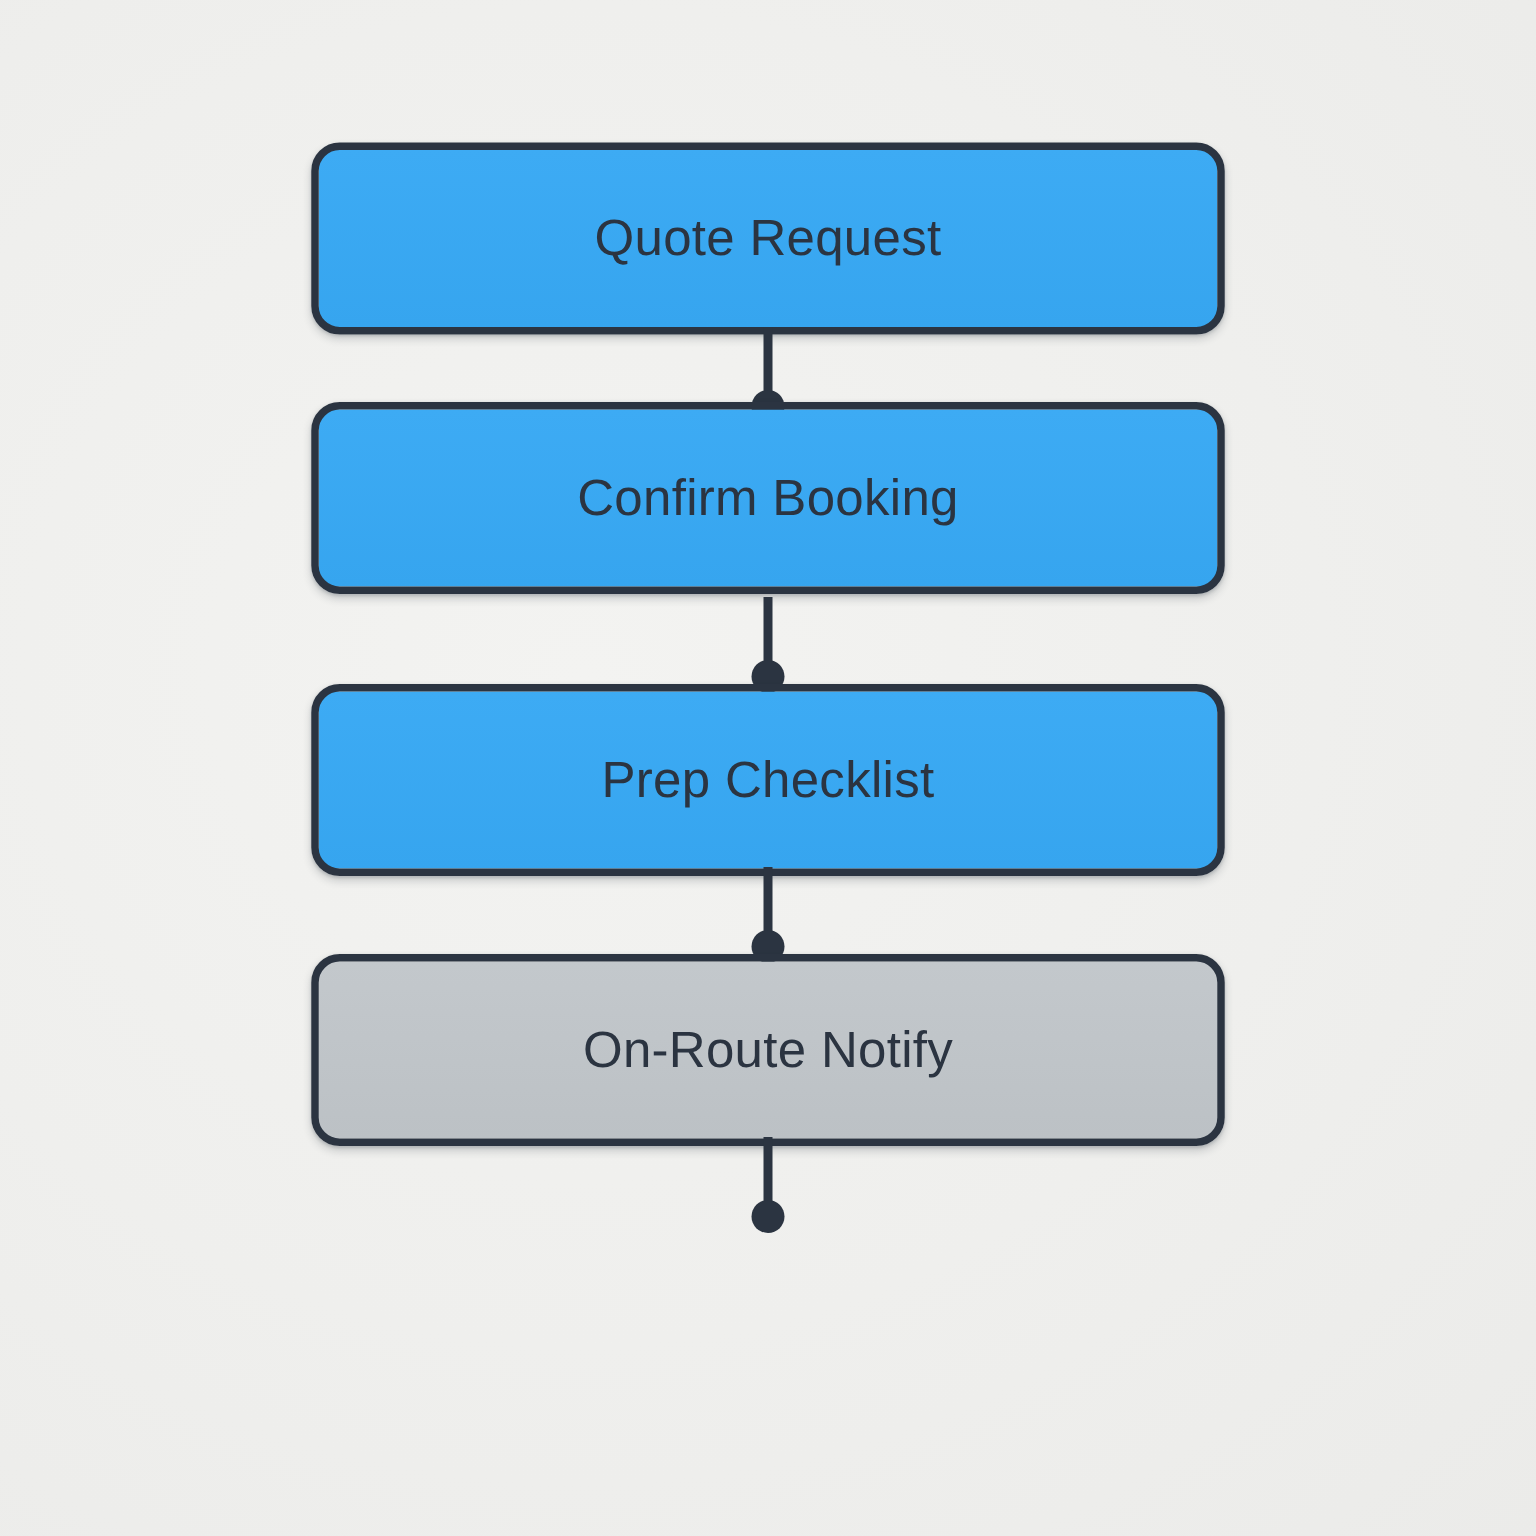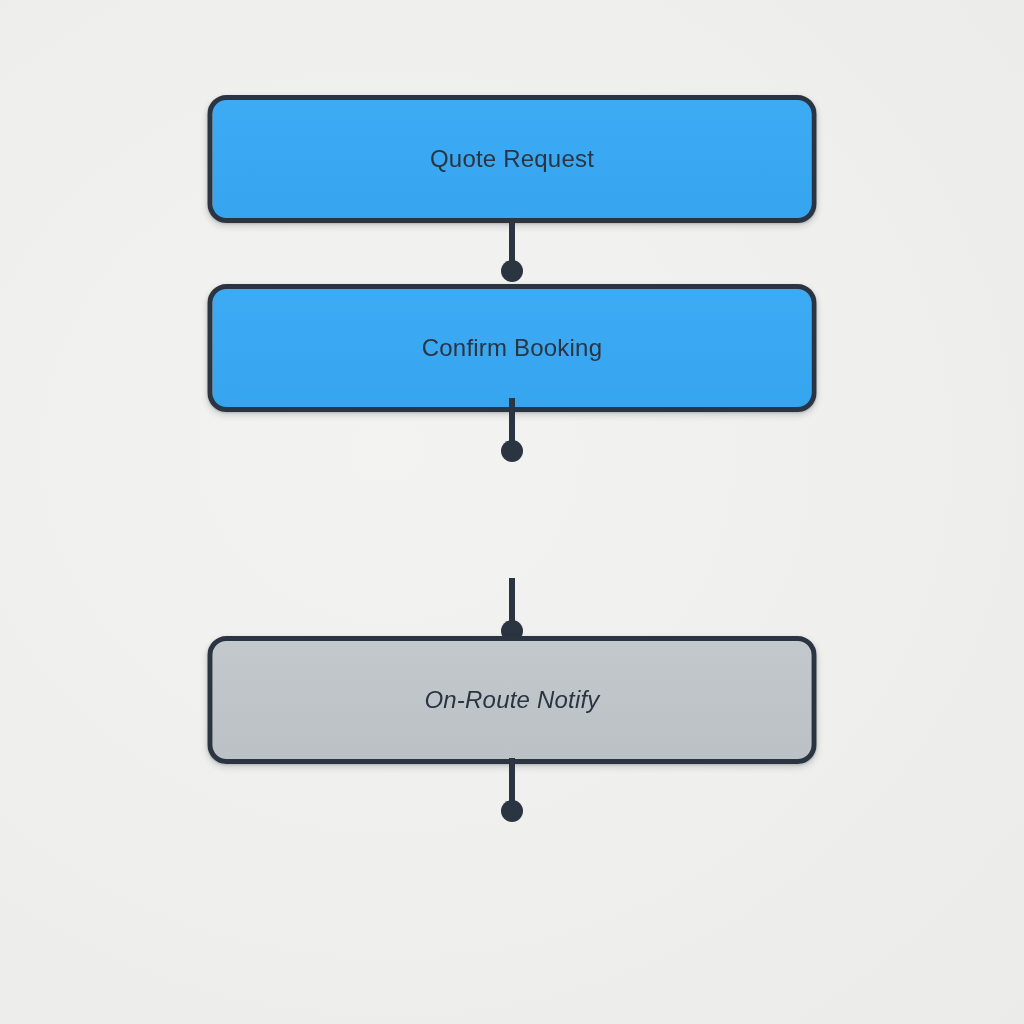--- a/index.html
+++ b/index.html
@@ -38,36 +38,35 @@
     justify-content: center;
     box-shadow: 0 3px 6px rgba(40,48,60,0.20),
                 0 1px 2px rgba(40,48,60,0.16);
   }
 
   .node.state-active {
     background: linear-gradient(180deg, #3dabf4 0%, #36a5ef 100%);
   }
   .node.state-pending {
     background: linear-gradient(180deg, #c3c8cc 0%, #bcc1c5 100%);
-    font-style: italic;
   }
 
   .node-label {
-    font-size: 24px;
+    font-size: 34px;
     font-weight: 400;
     letter-spacing: 0.2px;
     color: #2b3441;
     white-space: nowrap;
     line-height: 1;
     user-select: none;
   }
 
   
   .node.pos-0 { top: 95px; }
-  .node.pos-1 { top: 284px; text-align: right; }
+  .node.pos-1 { top: 268px; text-align: right; }
   .node.pos-2 { top: 456px; }
   .node.pos-3 { top: 636px; }
   .node.pos-4 { top: 816px; }
 
   
   .connector {
     position: absolute;
     left: 50%;
     transform: translateX(-50%);
     width: 22px;
@@ -114,20 +113,23 @@
 
   <div class="node state-active pos-1">
     <span class="node-label">Confirm Booking</span>
   </div>
 
   <div class="connector link-1">
     <span class="conn-line"></span>
     <span class="conn-dot"></span>
   </div>
 
+  <div class="node state-active pos-2">
+    <span class="node-label">Prep Checklist</span>
+  </div>
 
   <div class="connector link-2">
     <span class="conn-line"></span>
     <span class="conn-dot"></span>
   </div>
 
   <div class="node state-pending pos-3">
     <span class="node-label">On-Route Notify</span>
   </div>
 

